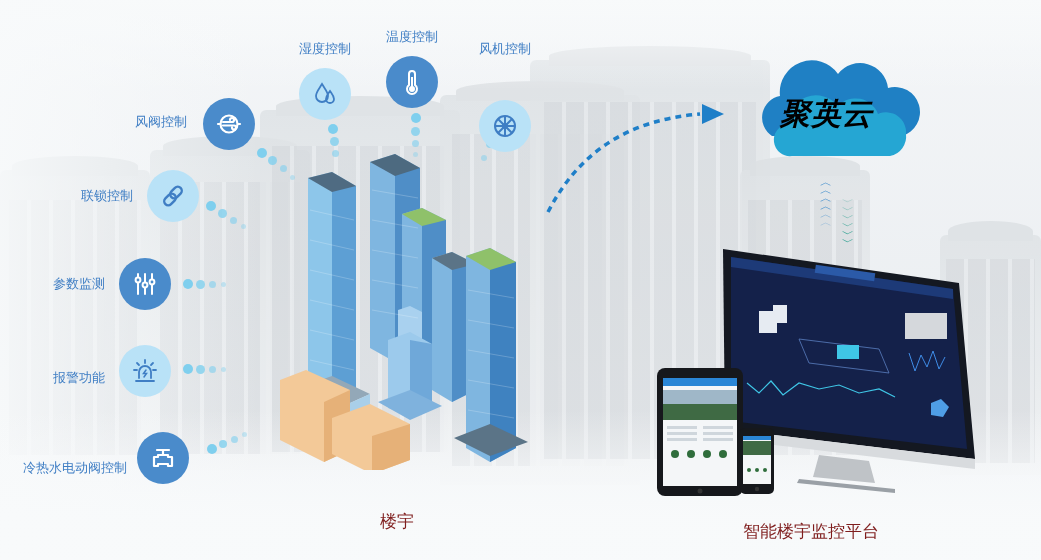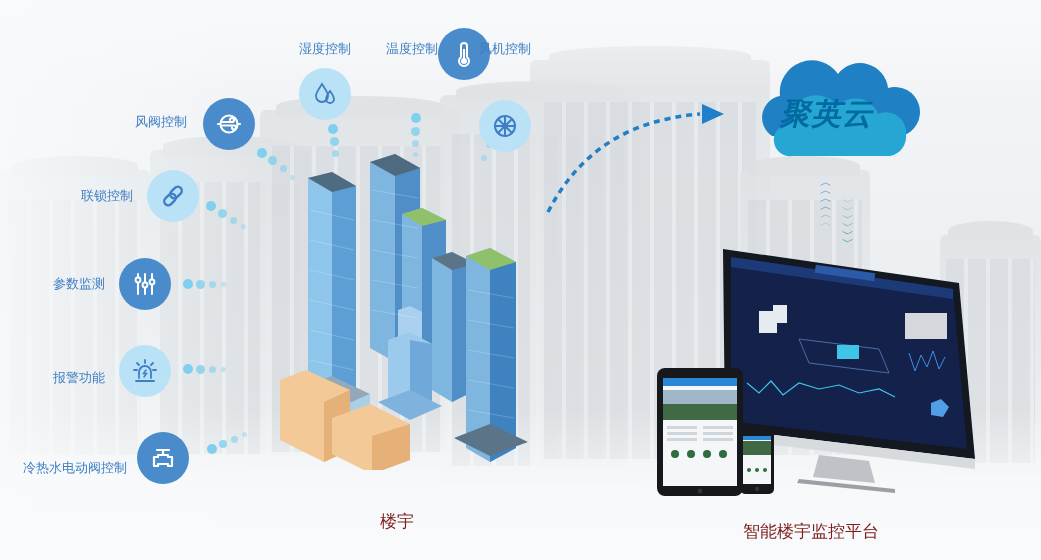--- a/index.html
+++ b/index.html
@@ -53,21 +53,21 @@
 
   .dot { position: absolute; border-radius: 50%; background: #7fcfee; }
 
   .buildings { position: absolute; left: 270px; top: 150px; width: 280px; height: 320px; }
 
   .arrow-svg { position: absolute; left: 530px; top: 90px; }
 
   .cloud { position: absolute; left: 752px; top: 48px; width: 172px; height: 120px; }
   .cloud-text {
     position: absolute; left: 28px; top: 46px; font-size: 30px; font-weight: bold;
-    color: #0369a1; letter-spacing: 1px; font-style: italic;
+    color: #000000; letter-spacing: 1px; font-style: italic;
   }
 
   .chevrons { position: absolute; left: 820px; top: 178px; }
   .chev { font-size: 12px; line-height: 8px; display: block; }
 
   .monitor { position: absolute; left: 719px; top: 243px; }
   .tablet { position: absolute; left: 657px; top: 368px; }
   .phone { position: absolute; left: 740px; top: 428px; }
 
   .caption {
@@ -204,21 +204,21 @@
 <div class="feature" style="left:299px;top:40px;flex-direction:column;">
   <span class="label" style="margin-bottom:10px;">湿度控制</span>
   <div class="circle light">
     <svg viewBox="0 0 28 28" fill="none" stroke="#3f7ec4" stroke-width="1.8">
       <path d="M11 4 c-3 5 -6 8 -6 12 a6 6 0 0 0 12 0 c0 -4 -3 -7 -6 -12 z"></path>
       <path d="M19 11 c-2 3 -4 5 -4 8 a4 4 0 0 0 8 0 c0 -3 -2 -5 -4 -8 z"></path>
     </svg>
   </div>
 </div>
 
-<div class="feature" style="left:386px;top:28px;flex-direction:row;">
+<div class="feature" style="left:386px;top:28px;flex-direction:column;">
   <span class="label" style="margin-bottom:10px;">温度控制</span>
   <div class="circle dark">
     <svg viewBox="0 0 28 28" fill="none" stroke="#fff" stroke-width="2">
       <path d="M11 17 V6 a3 3 0 0 1 6 0 v11 a5 5 0 1 1 -6 0 z"></path>
       <circle cx="14" cy="21" r="2" fill="#fff"></circle>
       <path d="M14 19 v-10"></path>
     </svg>
   </div>
 </div>
 

